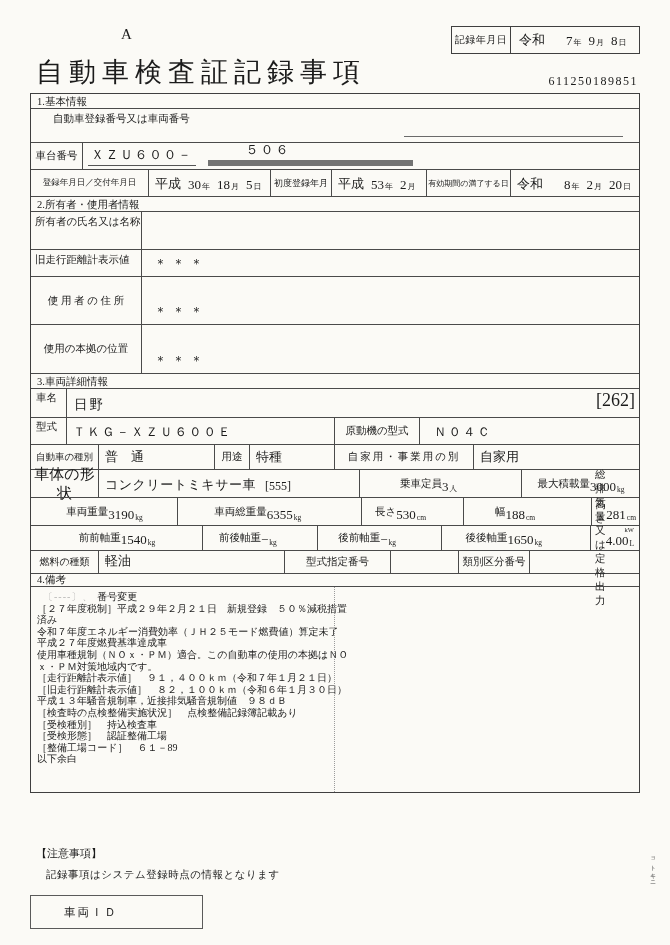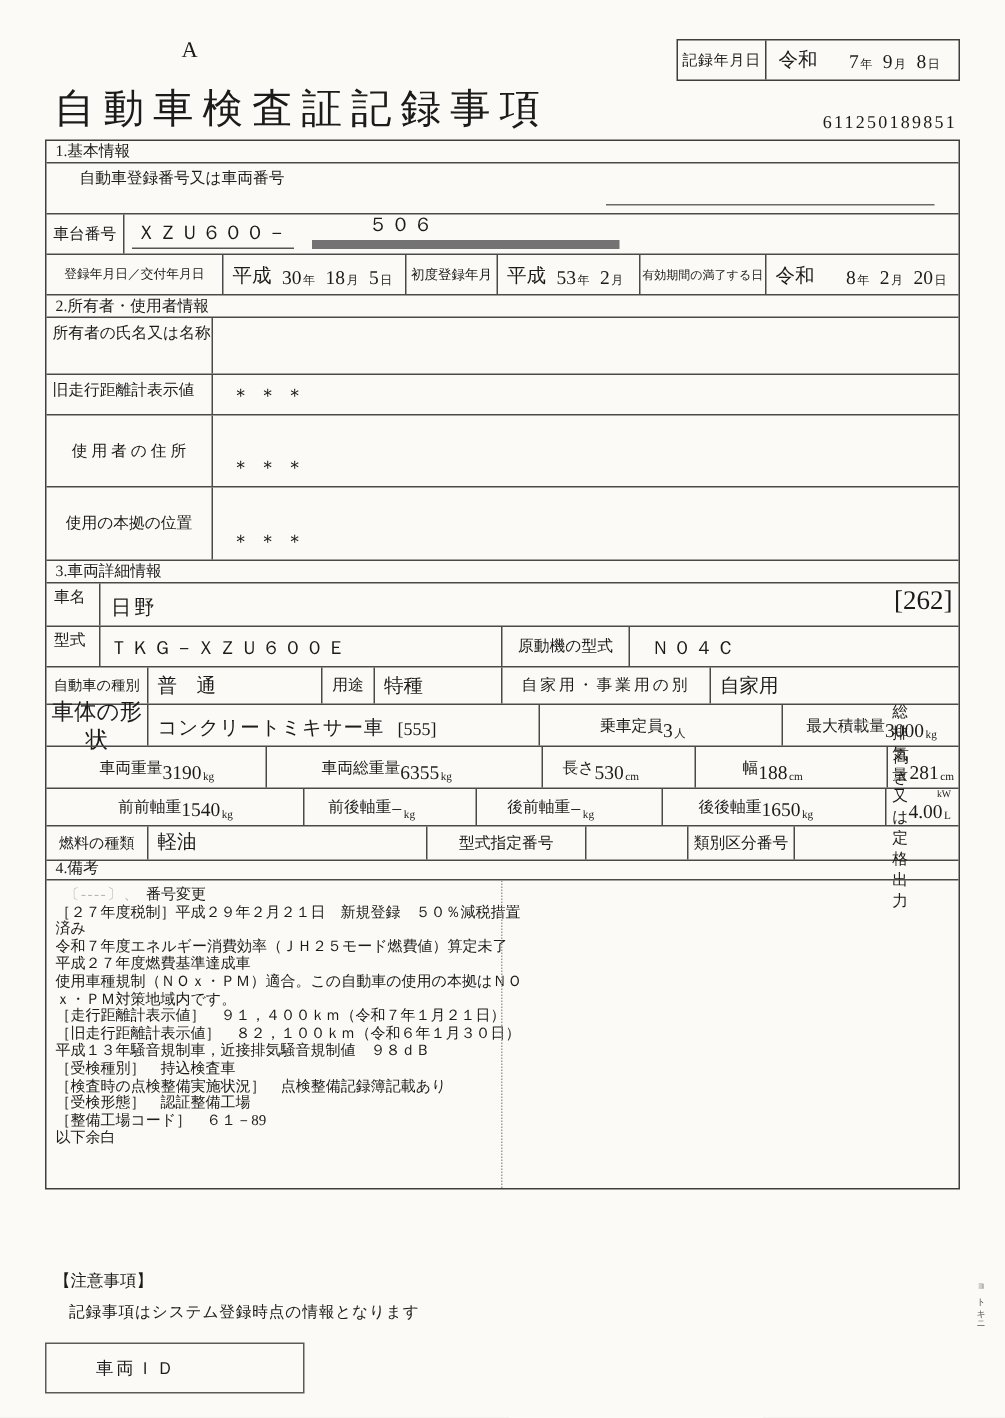--- a/index.html
+++ b/index.html
@@ -375,22 +375,22 @@
       </div>
       <div class="rline">［２７年度税制］平成２９年２月２１日　新規登録　５０％減税措置</div>
       <div class="rline">済み</div>
       <div class="rline">令和７年度エネルギー消費効率（ＪＨ２５モード燃費値）算定未了</div>
       <div class="rline">平成２７年度燃費基準達成車</div>
       <div class="rline">使用車種規制（ＮＯｘ・ＰＭ）適合。この自動車の使用の本拠はＮＯ</div>
       <div class="rline">ｘ・ＰＭ対策地域内です。</div>
       <div class="rline">［走行距離計表示値］　９１，４００ｋｍ（令和７年１月２１日）</div>
       <div class="rline">［旧走行距離計表示値］　８２，１００ｋｍ（令和６年１月３０日）</div>
       <div class="rline">平成１３年騒音規制車，近接排気騒音規制値　９８ｄＢ</div>
+      <div class="rline">［検査時の点検整備実施状況］　点検整備記録簿記載あり</div>
       <div class="rline">［受検種別］　持込検査車</div>
-      <div class="rline">［検査時の点検整備実施状況］　点検整備記録簿記載あり</div>
       <div class="rline">［受検形態］　認証整備工場</div>
       <div class="rline">［整備工場コード］　６１－89</div>
       <div class="rline">以下余白</div>
       <div class="remarks-divider"></div>
     </div>
 
   </div>
 
   <div class="notes-head">【注意事項】</div>
   <div class="notes-body">記録事項はシステム登録時点の情報となります</div>

